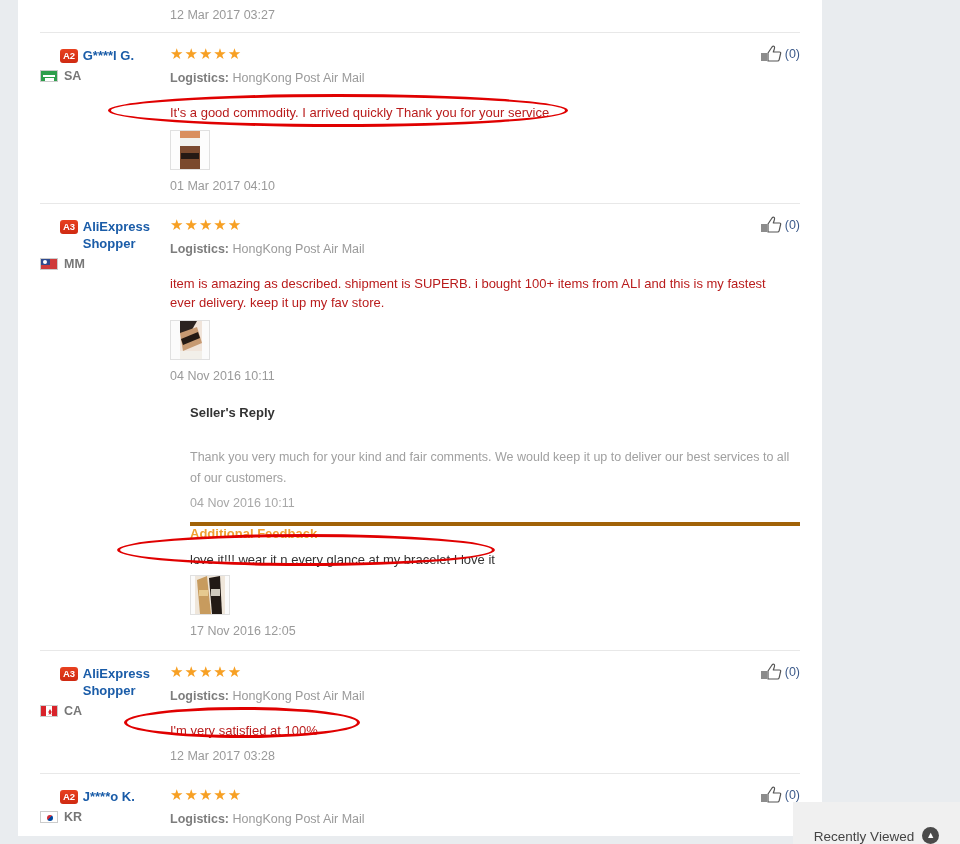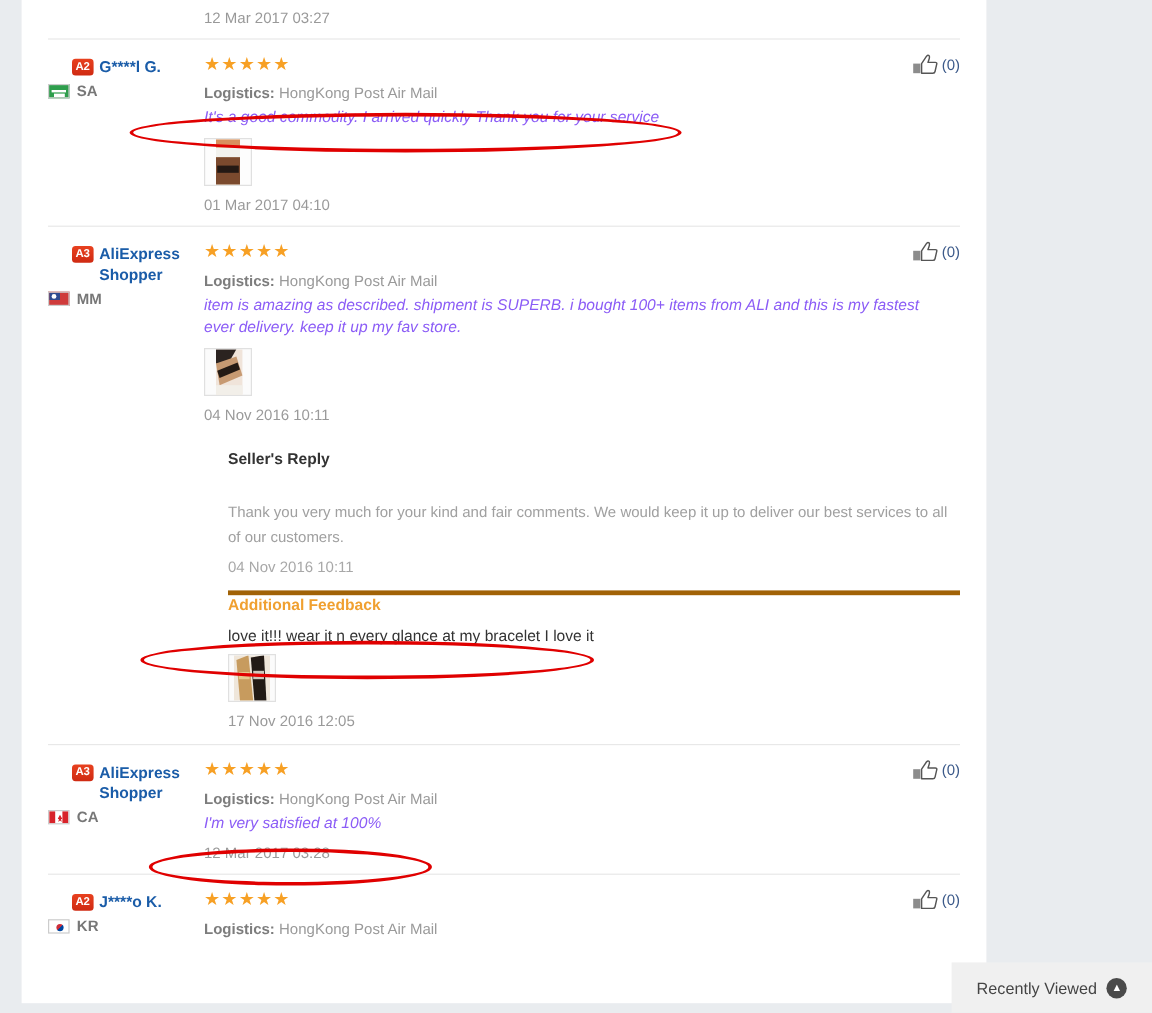--- a/index.html
+++ b/index.html
@@ -138,26 +138,25 @@
     font-size: 12.5px;
     font-weight: bold;
   }
 
   .review-body { flex: 1 1 auto; padding-right: 10px; position: relative; }
 
   .stars { color: #f7a024; font-size: 15px; letter-spacing: 1px; line-height: 18px; }
   .logistics { margin-top: 6px; color: #9a9a9a; font-size: 12.5px; line-height: 18px; }
   .logistics b { color: #7d7d7d; }
   .review-text {
-    margin-top: 1px;
-    color: #8b5cf6;
+    margin-top: 16px;
+    color: #b91c1c;
     font-size: 13px;
     line-height: 19px;
     max-width: 760px;
-    font-style: italic;
   }
   .thumbs-row { margin-top: 8px; }
   .thumb {
     width: 40px; height: 40px;
     border: 1px solid #e0e0e0;
     background: #f6f6f6;
     display: inline-block;
     overflow: hidden;
     vertical-align: top;
     cursor: pointer;
@@ -217,21 +216,21 @@
   }
 
   
   #recently-viewed {
     position: absolute;
     right: 0; bottom: 0;
     width: 167px;
     height: 42px;
     background: #f0f0f0;
     display: flex;
-    align-items: center;
+    align-items: flex-end;
     justify-content: center;
     gap: 8px;
     font-size: 13.5px;
     color: #444;
     cursor: pointer;
     z-index: 40;
   }
   .rv-arrow {
     width: 17px; height: 17px;
     border-radius: 50%;

